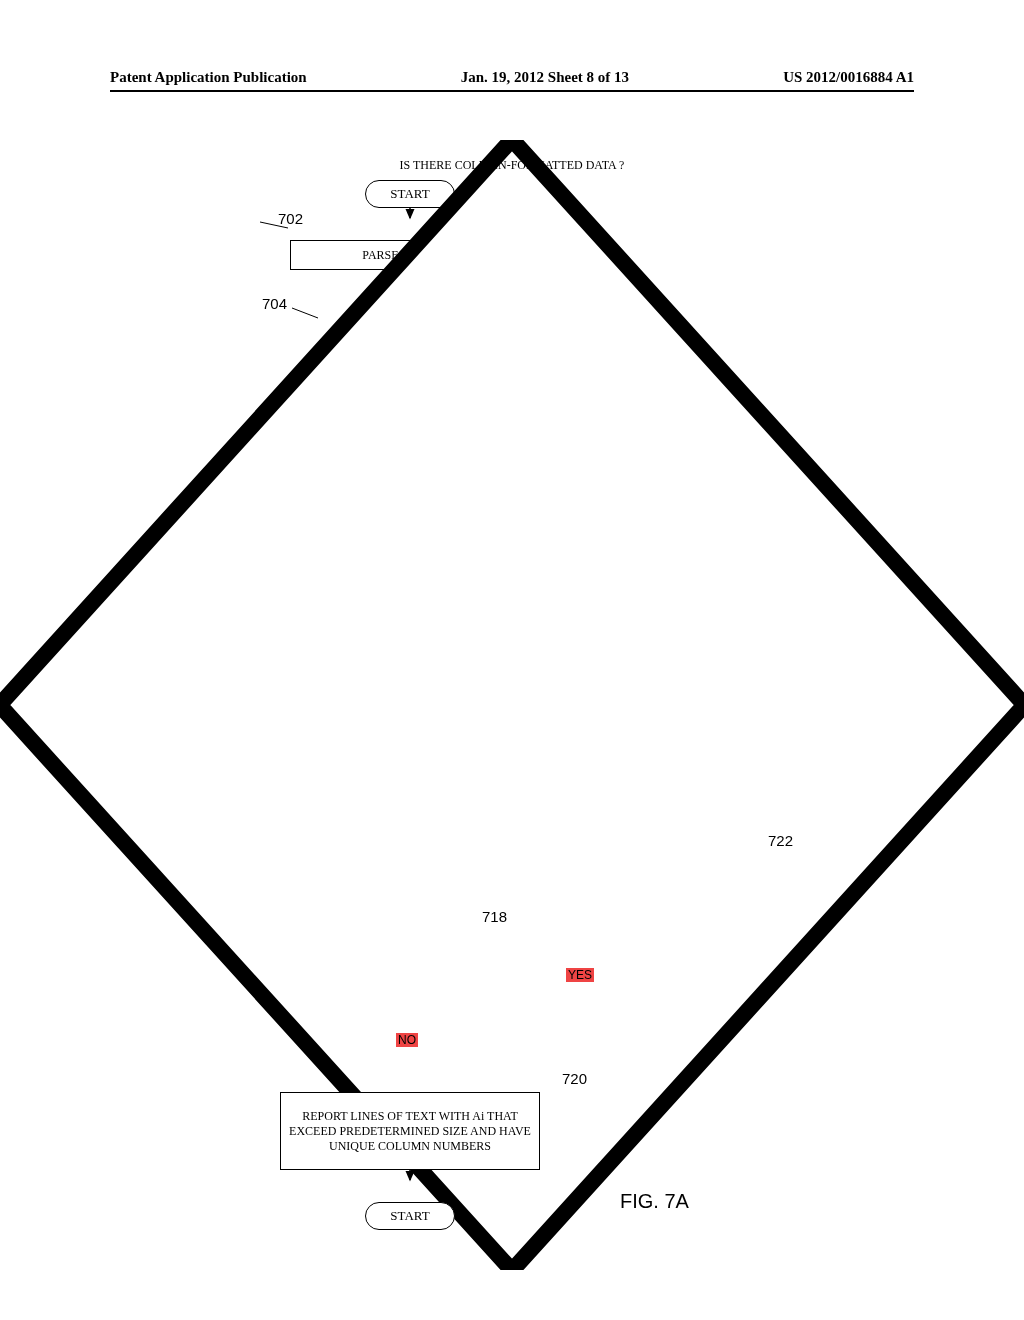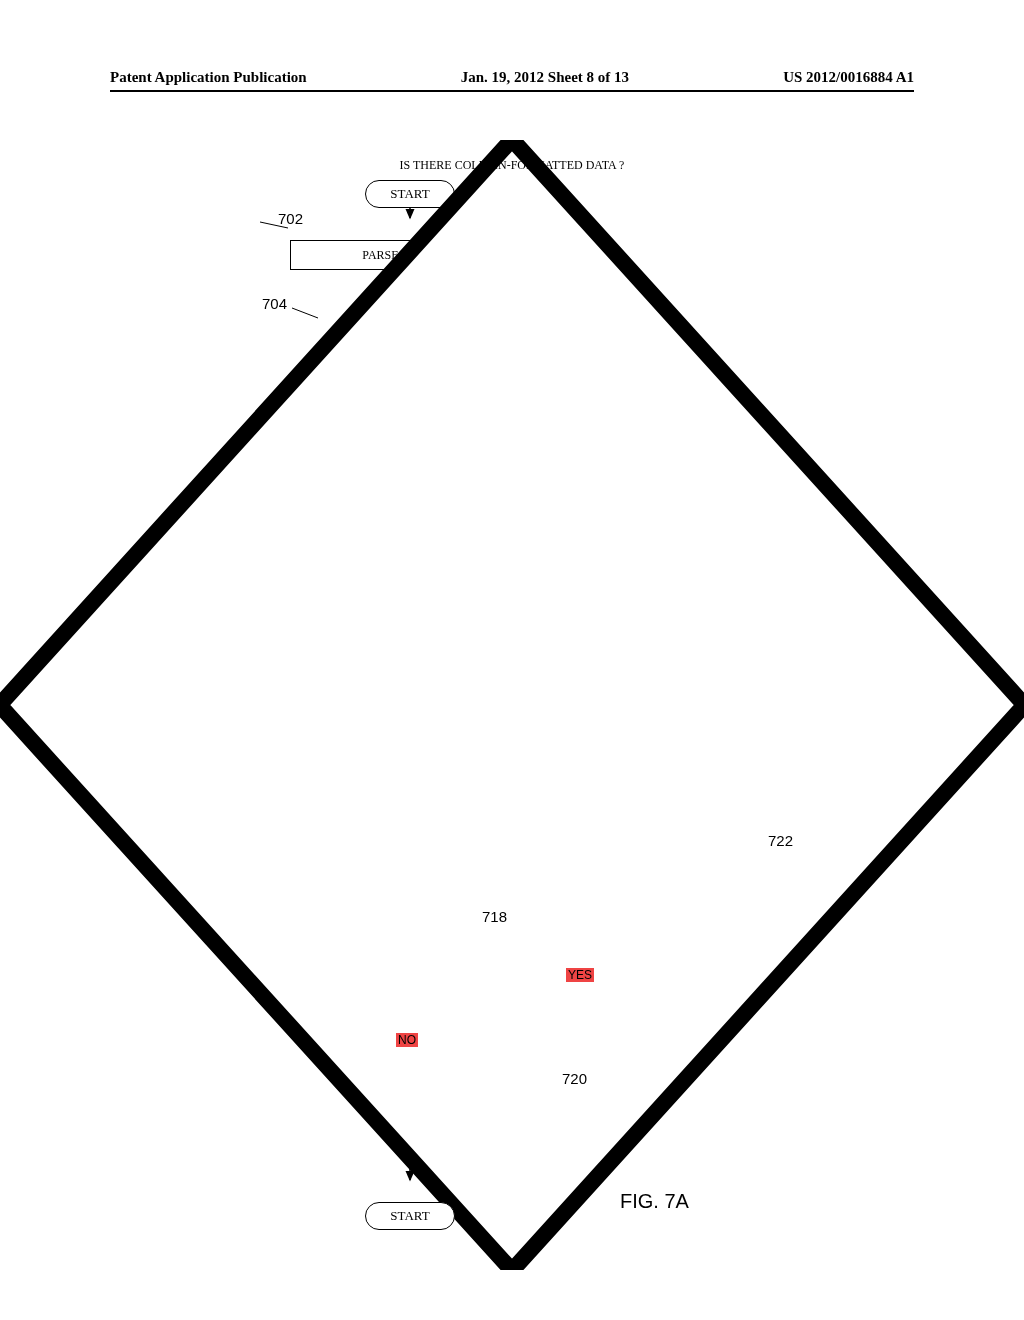--- a/index.html
+++ b/index.html
@@ -242,20 +242,23 @@
     <span>NO</span>
   </div>
   <div class="edge-label" style="left:566px; top:828px;">
     <span>YES</span>
   </div>
 
   <div class="ref" style="left:768px; top:692px;">
     <span>722</span>
   </div>
 
+  <div class="node process" style="left:280px; top:932px; width:260px; height:78px;">
+    <span>REPORT LINES OF TEXT WITH Ai THAT EXCEED PREDETERMINED SIZE AND HAVE UNIQUE COLUMN NUMBERS</span>
+  </div>
   <div class="ref" style="left:562px; top:930px;">
     <span>720</span>
   </div>
 
   <div class="node terminator" style="left:365px; top:1042px; width:90px;">
     <span>START</span>
   </div>
 
   <div class="figlabel" style="left:620px; top:1050px;">
     <span>FIG. 7A</span>

